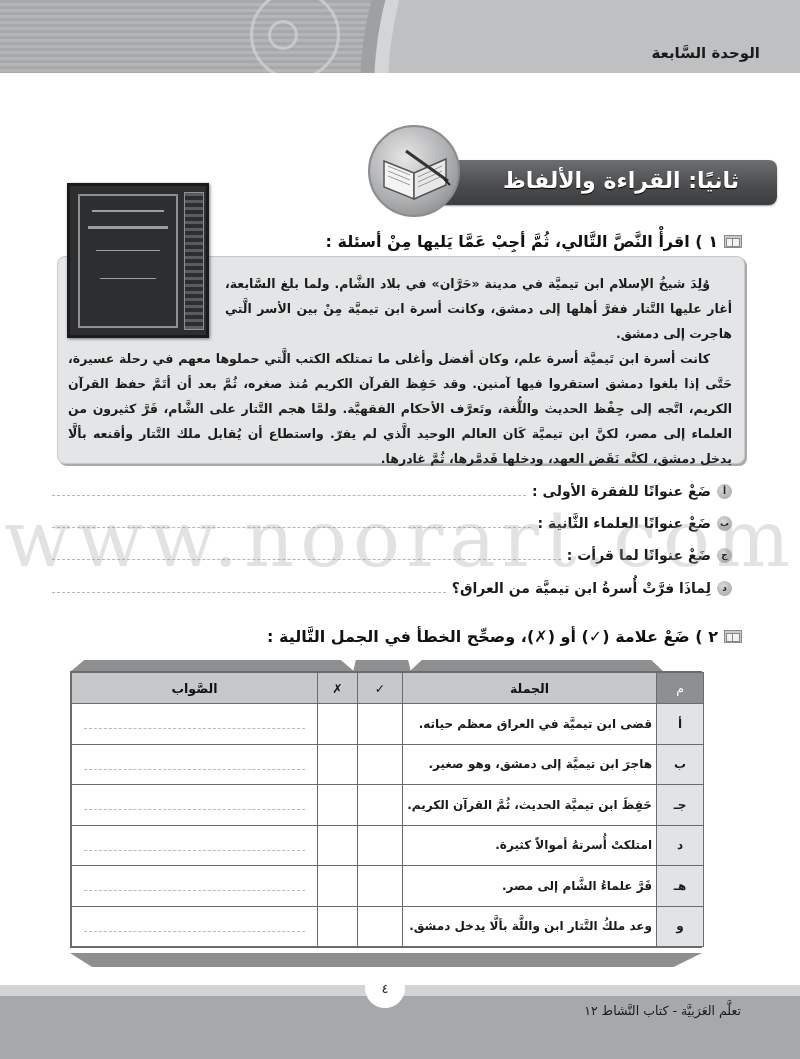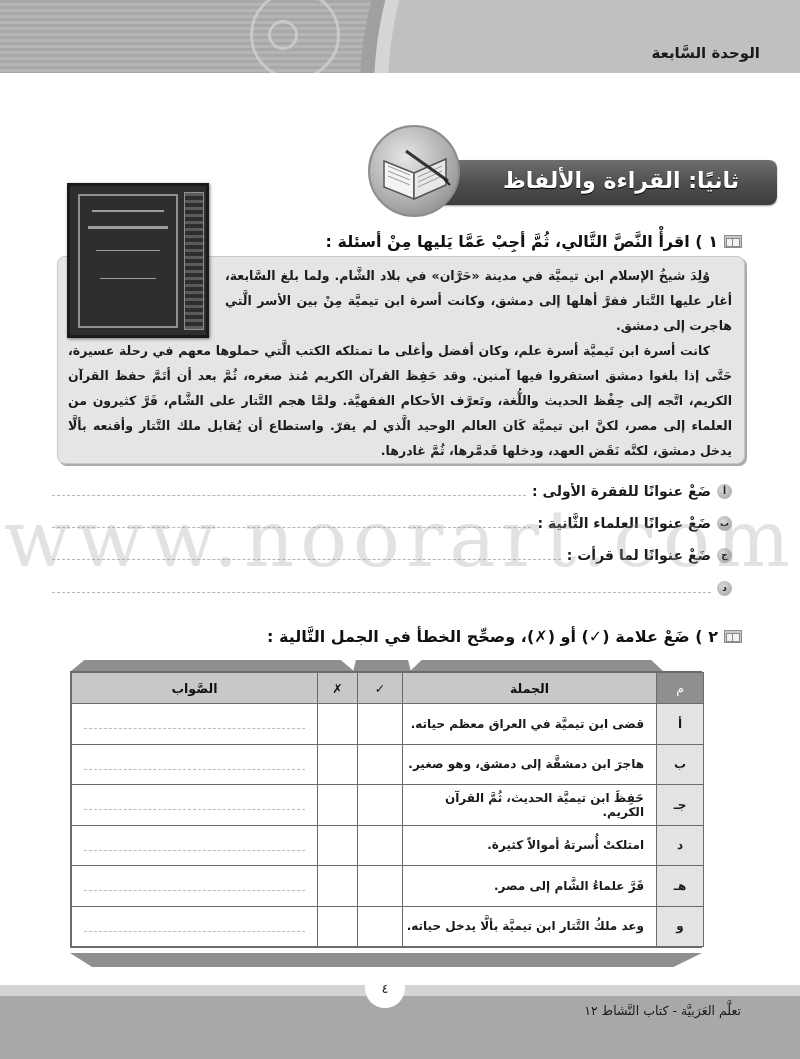--- a/index.html
+++ b/index.html
@@ -89,21 +89,21 @@
 
   .passage-box {
     position: absolute; left: 57px; top: 256px; width: 688px; height: 208px;
     background: #e4e5e6; border: 1px solid #c6c7c8; border-radius: 8px;
     box-shadow: 2px 2px 0 #a9aaac;
   }
   .passage-text {
     position: absolute; direction: rtl; text-align: justify;
     font-size: 12.5px; font-weight: bold; line-height: 25px; color: #1b1b1b;
   }
-  .passage-text p { text-indent: 22px; }
+  .passage-text p { text-indent: 22px; margin-top: 8px; }
 
   
   .sub-q {
     position: absolute; right: 68px; width: 680px; height: 20px; direction: rtl;
     display: flex; align-items: center;
   }
   .sub-q .badge {
     width: 15px; height: 15px; border-radius: 50%;
     background: radial-gradient(circle at 40% 35%, #d8d9da, #9fa0a2);
     font-size: 9px; font-weight: bold; color: #222;
@@ -131,21 +131,21 @@
     border: 1px solid #6a6b6d;
   }
   table { border-collapse: collapse; width: 100%; direction: rtl; table-layout: fixed; }
   th {
     height: 31px; background: #c7c8ca; font-size: 12.5px; font-weight: bold; color: #111;
     border: 1px solid #6a6b6d;
   }
   th.col-m { background: #8e8f91; color: #ffffff; font-weight: normal; }
   td { height: 40.5px; border: 1px solid #6a6b6d; font-size: 12px; font-weight: bold; }
   td.col-m { background: #e2e3e4; text-align: center; font-size: 12px; }
-  td.sentence { padding-right: 12px; text-align: right; }
+  td.sentence { padding-right: 4px; text-align: right; }
   td.correction { padding: 0 12px; }
   td.correction .dash-line { border-bottom: 1px dashed #b9babc; margin-top: 10px; }
   .tbl-bottom {
     position: absolute; left: 70px; top: 953px; width: 632px; height: 14px;
     background: #8e8f91;
     clip-path: polygon(0 0, 100% 0, 95.5% 100%, 3.5% 100%);
   }
 
   
   .footer-strip { position: absolute; left: 0; top: 985px; width: 800px; height: 11px; background: #d3d4d5; }
@@ -216,20 +216,21 @@
   <span class="label">ضَعْ عنوانًا العلماء الثَّانية :</span>
   <span class="answer-line"></span>
 </div>
 <div class="sub-q" style="top:545px;">
   <span class="badge">ج</span>
   <span class="label">ضَعْ عنوانًا لما قرأت :</span>
   <span class="answer-line"></span>
 </div>
 <div class="sub-q" style="top:578px;">
   <span class="badge">د</span>
+  <span class="label">لِماذَا فرَّتْ أُسرةُ ابن تيميَّة من العراق؟</span>
   <span class="answer-line"></span>
 </div>
 
 <div class="watermark">www.noorart.com</div>
 
 <div class="q-heading" style="right:58px; top:627px;">
   <span class="book-icon"></span><span>٢</span> ) <span>ضَعْ علامة (✓) أو (✗)، وصحِّح الخطأ في الجمل التَّالية :</span>
 </div>
 
 <div class="tbl-tabs">
@@ -261,21 +262,21 @@
         <td class="col-m">أ</td>
         <td class="sentence">قضى ابن تيميَّة في العراق معظم حياته.</td>
         <td></td>
         <td></td>
         <td class="correction">
             <div class="dash-line"></div>
           </td>
       </tr>
       <tr>
         <td class="col-m">ب</td>
-        <td class="sentence">هاجرَ ابن دمشقَّة إلى دمشق، وهو صغير.</td>
+        <td class="sentence">هاجرَ ابن تيميَّة إلى دمشق، وهو صغير.</td>
         <td></td>
         <td></td>
         <td class="correction">
             <div class="dash-line"></div>
           </td>
       </tr>
       <tr>
         <td class="col-m">جـ</td>
         <td class="sentence">حَفِظَ ابن تيميَّة الحديث، ثُمَّ القرآن الكريم.</td>
         <td></td>
@@ -297,21 +298,21 @@
         <td class="col-m">هـ</td>
         <td class="sentence">فَرَّ علماءُ الشَّام إلى مصر.</td>
         <td></td>
         <td></td>
         <td class="correction">
             <div class="dash-line"></div>
           </td>
       </tr>
       <tr>
         <td class="col-m">و</td>
-        <td class="sentence">وعد ملكُ التَّتار ابن تيميَّة بألَّا يدخل حياته.</td>
+        <td class="sentence">وعد ملكُ التَّتار ابن واللَّة بألَّا يدخل دمشق.</td>
         <td></td>
         <td></td>
         <td class="correction">
             <div class="dash-line"></div>
           </td>
       </tr>
     </tbody>
   </table>
 </div>
 <div class="tbl-bottom"></div>

